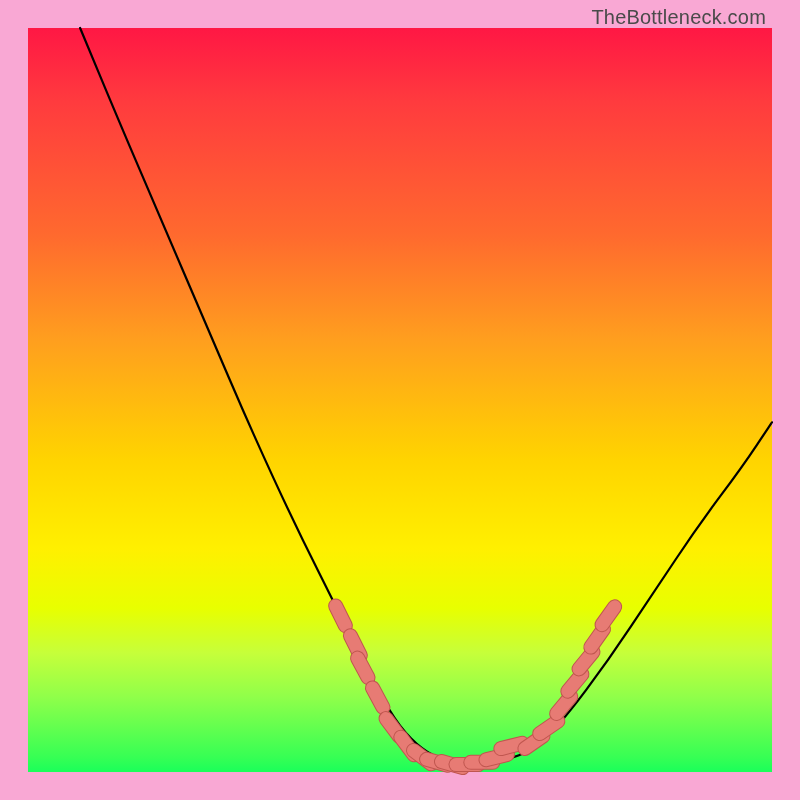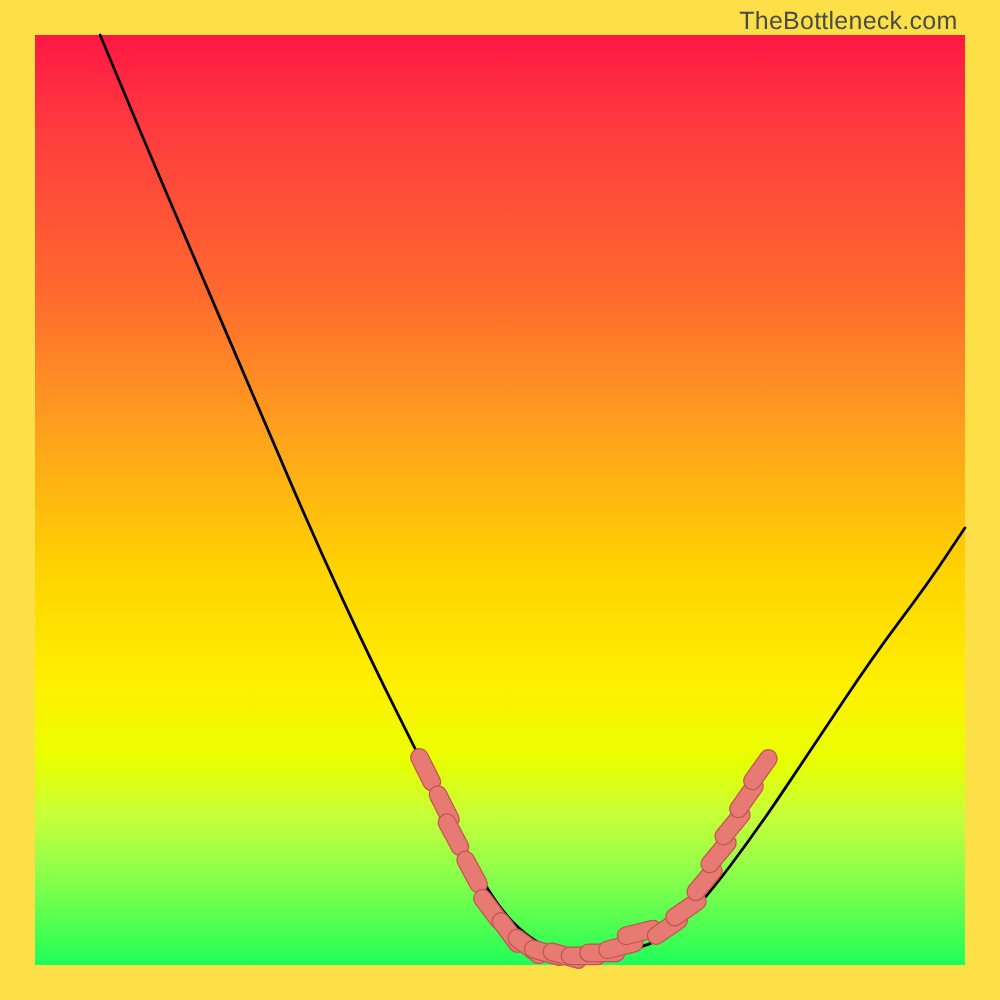--- a/index.html
+++ b/index.html
@@ -8,21 +8,21 @@
     background: #ffffff;
     width: 800px;
     height: 800px;
     overflow: hidden;
     font-family: Arial, Helvetica, sans-serif;
   }
   .chart-frame {
     position: relative;
     width: 800px;
     height: 800px;
-    background: #fde047;
+    background: #f9a8d4;
     box-sizing: border-box;
   }
   .plot-area {
     position: absolute;
     left: 28px;
     top: 28px;
     width: 744px;
     height: 744px;
     
     background: linear-gradient(

